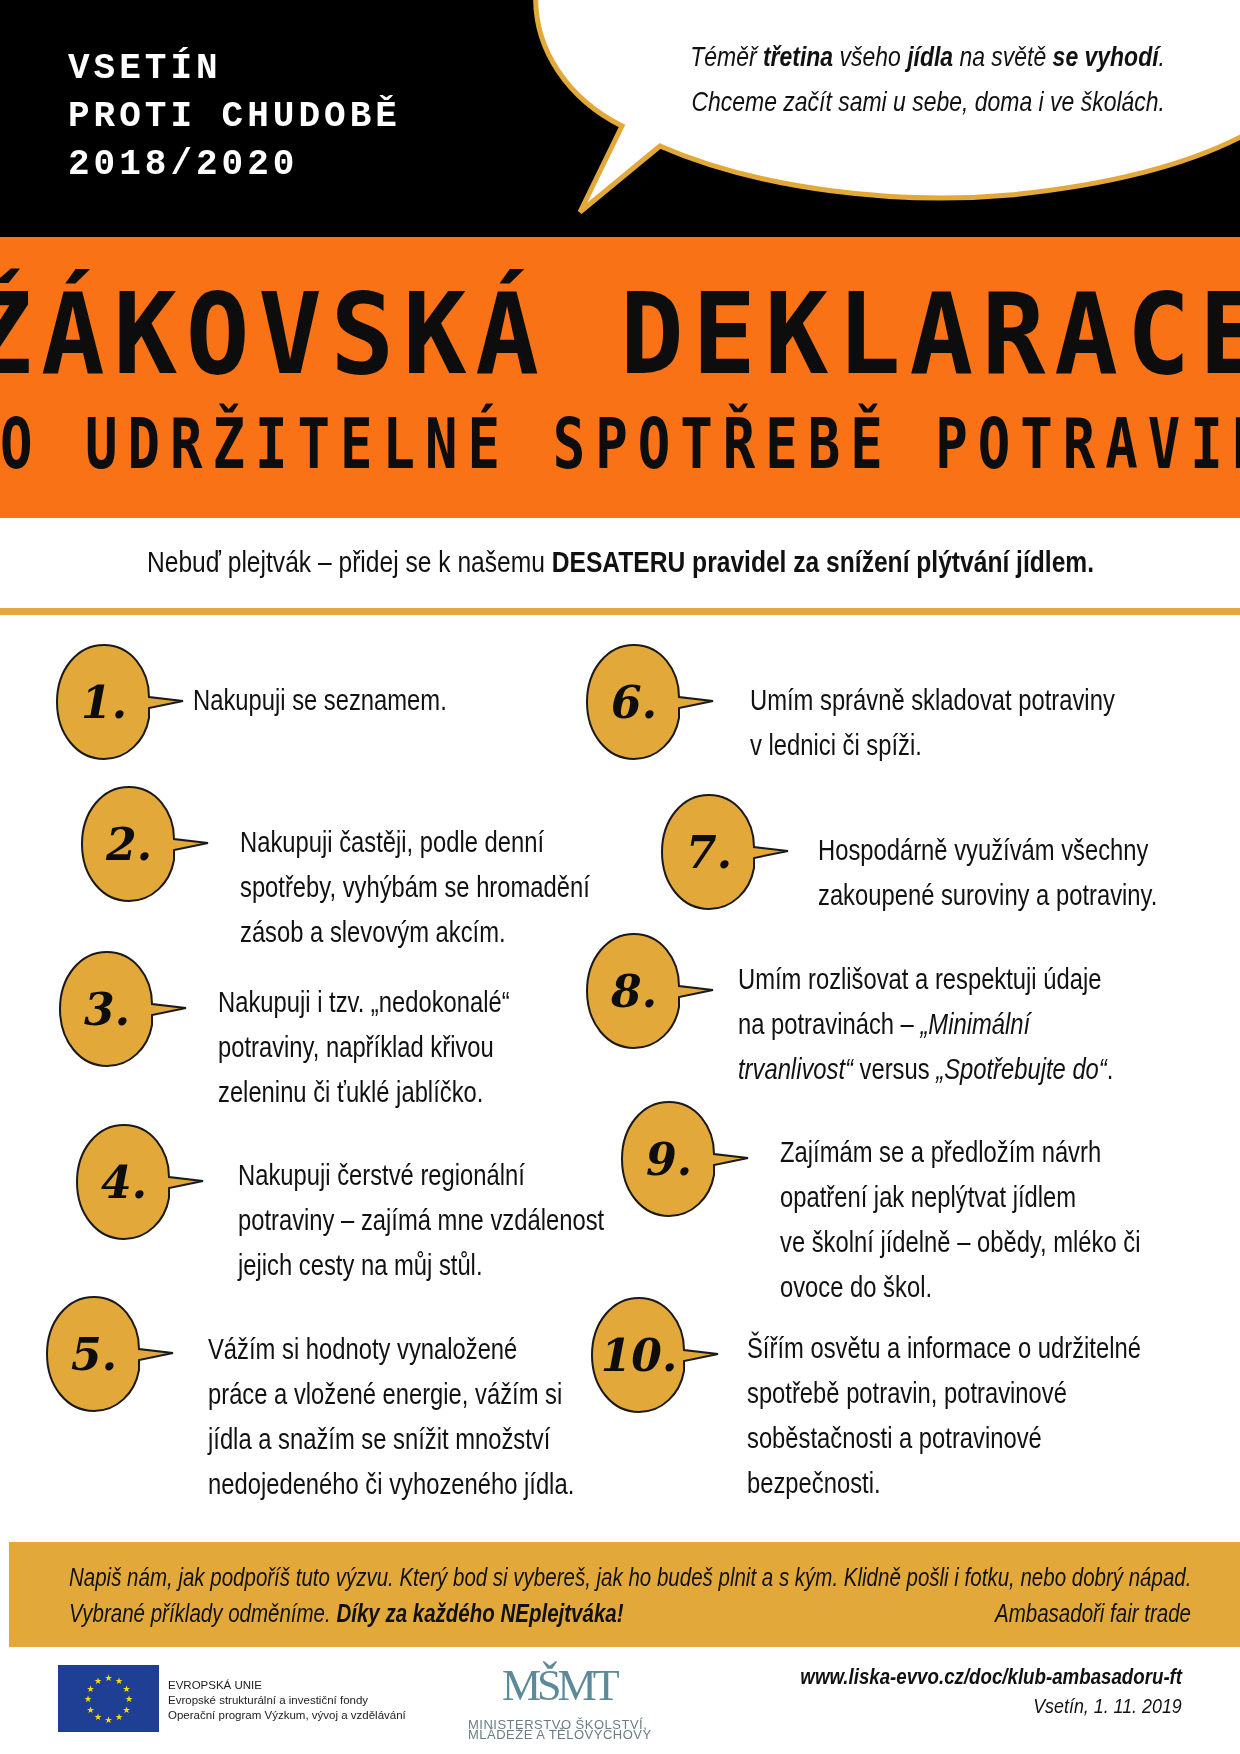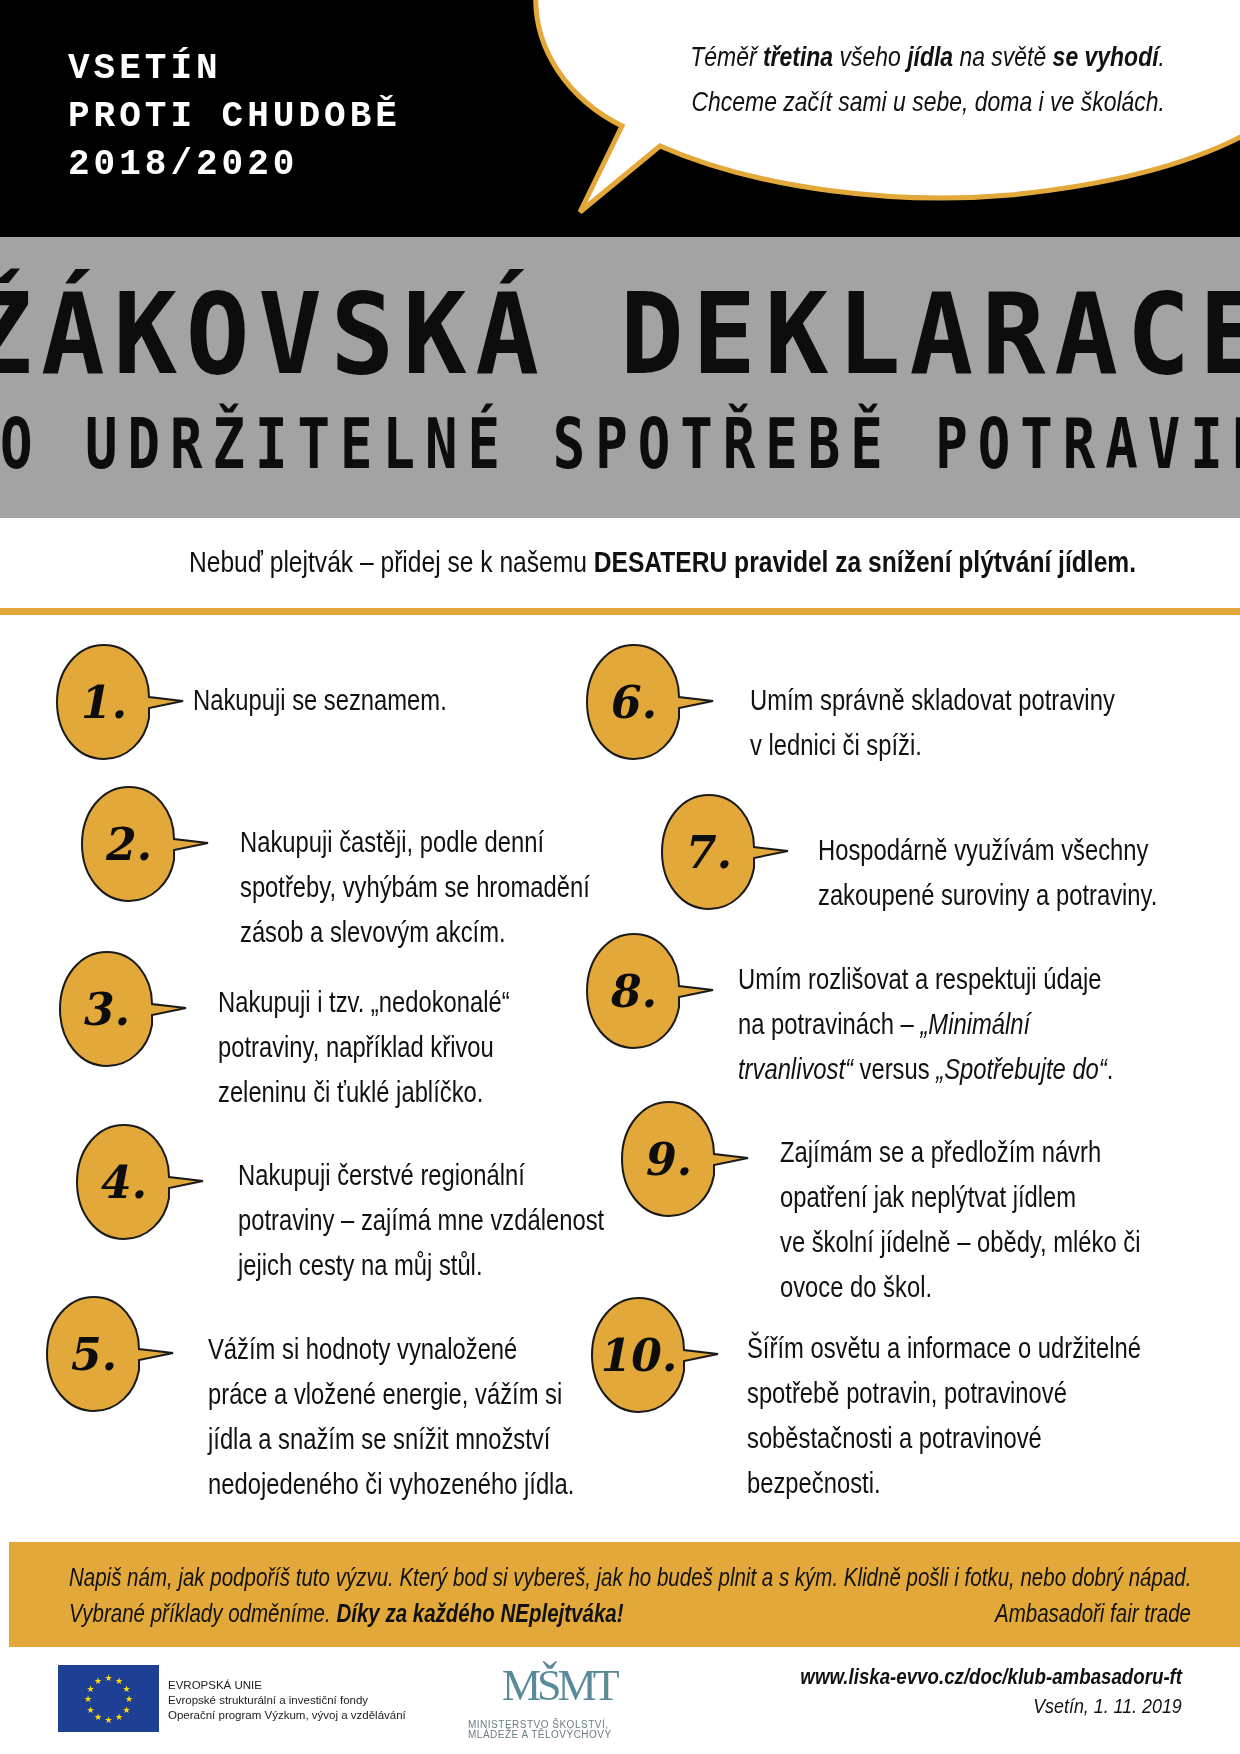--- a/index.html
+++ b/index.html
@@ -8,26 +8,26 @@
 
   
   .header { position: absolute; left: 0; top: 0; width: 1240px; height: 237px; background: #000; overflow: hidden; }
   .header-title { position: absolute; left: 68px; top: 45px; color: #fff; font-family: Liberation Mono, monospace; font-weight: bold; font-size: 36px; line-height: 48px; letter-spacing: 4px; }
   .header-title div { white-space: nowrap; }
   .bubble-svg { position: absolute; left: 0; top: 0; }
   .bubble-text { position: absolute; right: 75px; top: 34px; text-align: right; font-family: "Liberation Sans", sans-serif; font-style: italic; font-size: 28px; line-height: 45px; color: #111; transform: scaleX(0.82); transform-origin: right top; white-space: nowrap; }
   .bubble-text b { font-weight: bold; }
 
   
-  .title-band { position: absolute; left: 0; top: 237px; width: 1240px; height: 281px; background: #a3a3a3; }
+  .title-band { position: absolute; left: 0; top: 237px; width: 1240px; height: 281px; background: #f97316; }
   .title-main { position: absolute; left: 0; width: 1240px; top: 40px; text-align: center; font-family: "DejaVu Sans Mono", monospace; font-weight: bold; font-size: 98px; letter-spacing: 8px; color: #0d0d0d; transform: scaleX(1.08) scaleY(1.15); white-space: nowrap; }
   .title-sub { position: absolute; left: 0; width: 1240px; top: 175px; text-align: center; font-family: "DejaVu Sans Mono", monospace; font-weight: bold; font-size: 54px; letter-spacing: 10px; color: #0d0d0d; transform: scaleY(1.3); white-space: nowrap; }
 
   
-  .intro { position: absolute; left: 0; width: 1240px; top: 545px; text-align: right; font-size: 30px; color: #111; white-space: nowrap; }
+  .intro { position: absolute; left: 0; width: 1240px; top: 545px; text-align: center; font-size: 30px; color: #111; white-space: nowrap; }
   .intro-inner { display: inline-block; transform: scaleX(0.82); }
   .intro b { font-weight: bold; }
   .divider { position: absolute; left: 0; top: 608px; width: 1240px; height: 7px; background: #E3A83A; }
 
   
   .rule { position: absolute; }
   .rule-badge { position: absolute; width: 132px; height: 118px; }
   .rule-badge svg { position: absolute; left: 0; top: 0; }
   .rule-num { position: absolute; left: 0; top: 0; width: 98px; height: 118px; display: flex; align-items: center; justify-content: center; font-family: "DejaVu Serif", serif; font-weight: bold; font-style: italic; font-size: 44px; color: #0d0d0d; }
   .rule-text { position: absolute; font-size: 29px; line-height: 45px; color: #111; white-space: nowrap; transform: scaleX(0.82); transform-origin: left top; }
@@ -38,21 +38,21 @@
   .footer-line1 { position: absolute; left: 60px; top: 18px; font-style: italic; font-size: 25px; line-height: 34px; color: #111; white-space: nowrap; transform: scaleX(0.82); transform-origin: left top; }
   .footer-line2 { position: absolute; left: 60px; top: 54px; font-style: italic; font-size: 25px; line-height: 34px; color: #111; white-space: nowrap; transform: scaleX(0.82); transform-origin: left top; }
   .footer-line2 b { font-weight: bold; }
   .footer-sign { position: absolute; right: 58px; top: 54px; font-style: italic; font-size: 25px; line-height: 34px; color: #111; white-space: nowrap; transform: scaleX(0.82); transform-origin: right top; }
 
   
   .eu-flag { position: absolute; left: 58px; top: 1665px; width: 101px; height: 67px; background: #1f3f94; }
   .eu-text { position: absolute; left: 168px; top: 1678px; font-family: "Liberation Sans", sans-serif; font-size: 11.5px; line-height: 15px; color: #222; white-space: nowrap; }
   .msmt { position: absolute; left: 468px; top: 1664px; width: 140px; height: 80px; }
   .msmt-mark { position: absolute; left: 34px; top: 2px; width: 70px; height: 50px; font-family: "Liberation Serif", serif; font-size: 44px; line-height: 40px; color: #5b8a9a; letter-spacing: -4px; }
-  .msmt-text { position: absolute; left: 0; top: 56px; width: 140px; text-align: center; font-size: 10px; line-height: 10px; color: #6a7d86; letter-spacing: 0.5px; white-space: nowrap; }
+  .msmt-text { position: absolute; left: 0; top: 56px; width: 140px; text-align: center; font-size: 13px; line-height: 10px; color: #6a7d86; letter-spacing: 0.5px; white-space: nowrap; }
   .web-url { position: absolute; right: 58px; top: 1664px; font-weight: bold; font-style: italic; font-size: 22px; color: #111; white-space: nowrap; transform: scaleX(0.85); transform-origin: right top; }
   .web-date { position: absolute; right: 58px; top: 1694px; font-style: italic; font-size: 21px; color: #111; white-space: nowrap; transform: scaleX(0.85); transform-origin: right top; }
 </style>
 </head>
 <body>
 
 <div class="header">
   <div class="header-title">
     <div>VSETÍN</div>
     <div>PROTI CHUDOBĚ</div>

